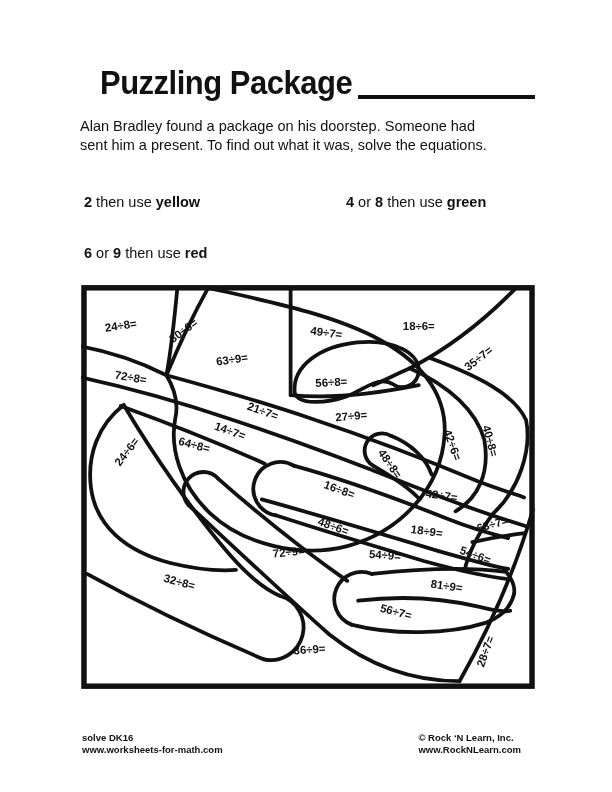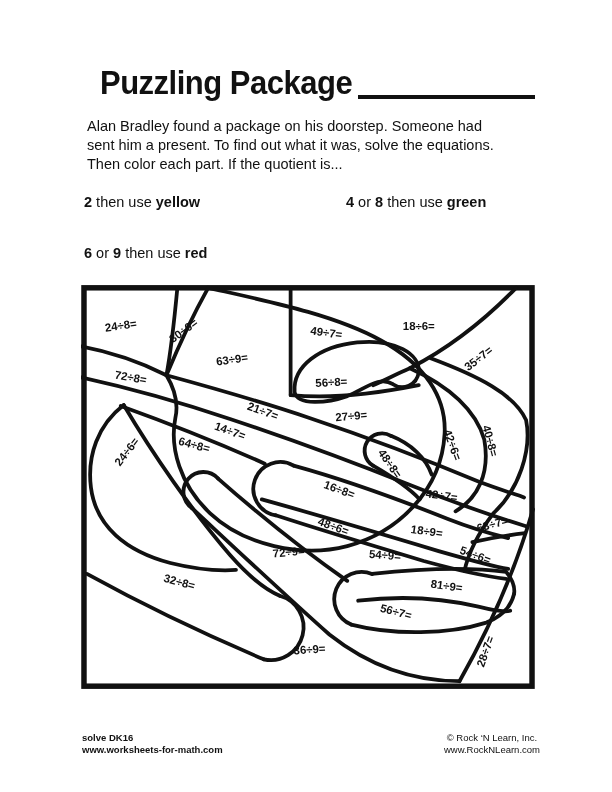--- a/index.html
+++ b/index.html
@@ -7,21 +7,21 @@
     width:612px;height:792px;position:relative;background:#ffffff;
     font-family:"Liberation Sans", sans-serif;color:#111;overflow:hidden;
   }
   .header{position:absolute;left:84px;right:77px;top:68px;display:flex;align-items:flex-end;margin-left:16px;}
   .title{
     font-size:31px;font-weight:bold;letter-spacing:-0.5px;line-height:34px;
     white-space:nowrap;transform:scaleY(1.08);transform-origin:bottom left;
   }
   .title-rule{flex:1;height:4px;background:#111;margin:0 0 3px 6px;}
   .instructions{
-    position:absolute;left:87px;top:117px;width:420px;
+    position:absolute;left:80px;top:117px;width:420px;
     font-size:14.5px;line-height:19px;
   }
   .color-key{
     position:absolute;left:84px;top:193px;
     display:grid;grid-template-columns:230px auto;row-gap:8px;
     font-size:14.5px;line-height:19px;gap:32px;
   }
   .color-key b{font-weight:bold;}
   .puzzle{position:absolute;left:81px;top:284px;}
   .puzzle svg{display:block;}
@@ -30,36 +30,35 @@
   }
   .puzzle rect{stroke-width:5.5;}
   .puzzle text{
     font-family:"Liberation Sans", sans-serif;font-size:11.5px;font-weight:bold;fill:#111;
   }
   .footer-left{
     position:absolute;left:82px;top:732px;
     font-size:9.5px;font-weight:bold;line-height:11.5px;
   }
   .footer-right{
-    position:absolute;right:72px;top:732px;text-align:center;
-    font-size:9.5px;font-weight:normal;line-height:11.5px;
+    position:absolute;right:91px;top:732px;text-align:left;
+    font-size:9.5px;font-weight:bold;line-height:11.5px;
   }
 </style>
 </head>
 <body>
 
 <div class="header">
   <span class="title">Puzzling Package</span>
   <div class="title-rule"></div>
 </div>
 
 <div class="instructions">
   <div>Alan Bradley found a package on his doorstep. Someone had</div>
   <div>sent him a present. To find out what it was, solve the equations.</div>
-  <div>Then color each part. If the quotient is...</div>
 </div>
 
 <div class="color-key" id="color-key">
     <div><b>2</b><span> then use </span><b>yellow</b></div>
     <div><b>4</b><span> or </span><b>8</b><span> then use </span><b>green</b></div>
     <div><b>6</b><span> or </span><b>9</b><span> then use </span><b>red</b></div>
   </div>
 
 <div class="puzzle">
   <svg id="puzzle-svg" width="454" height="406" viewBox="0 0 457 407">

